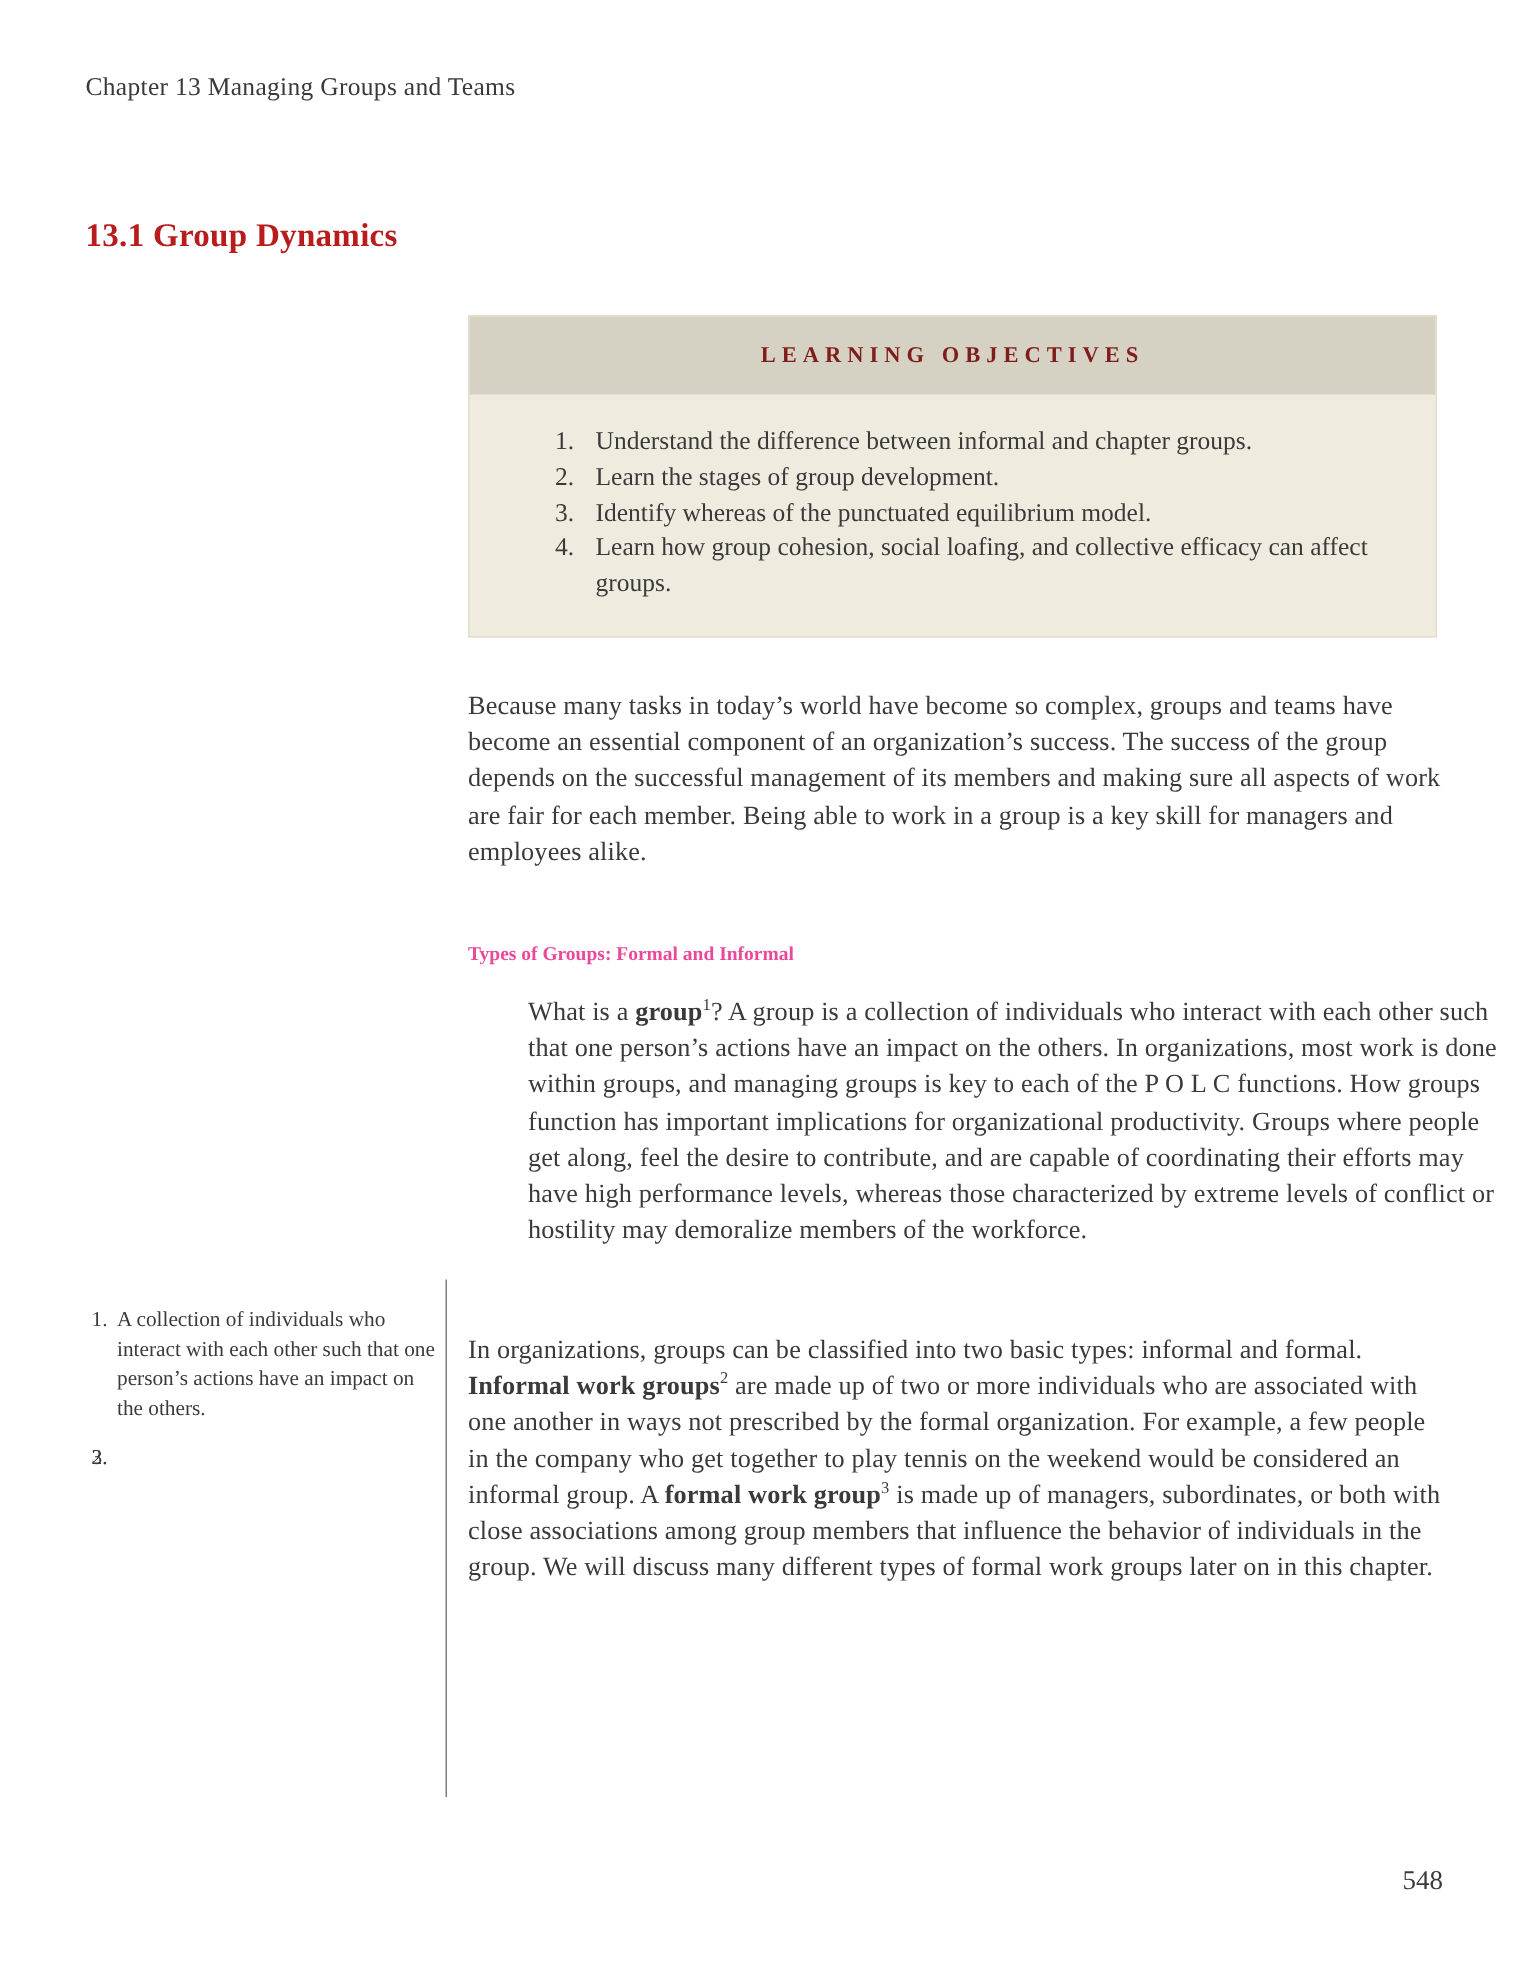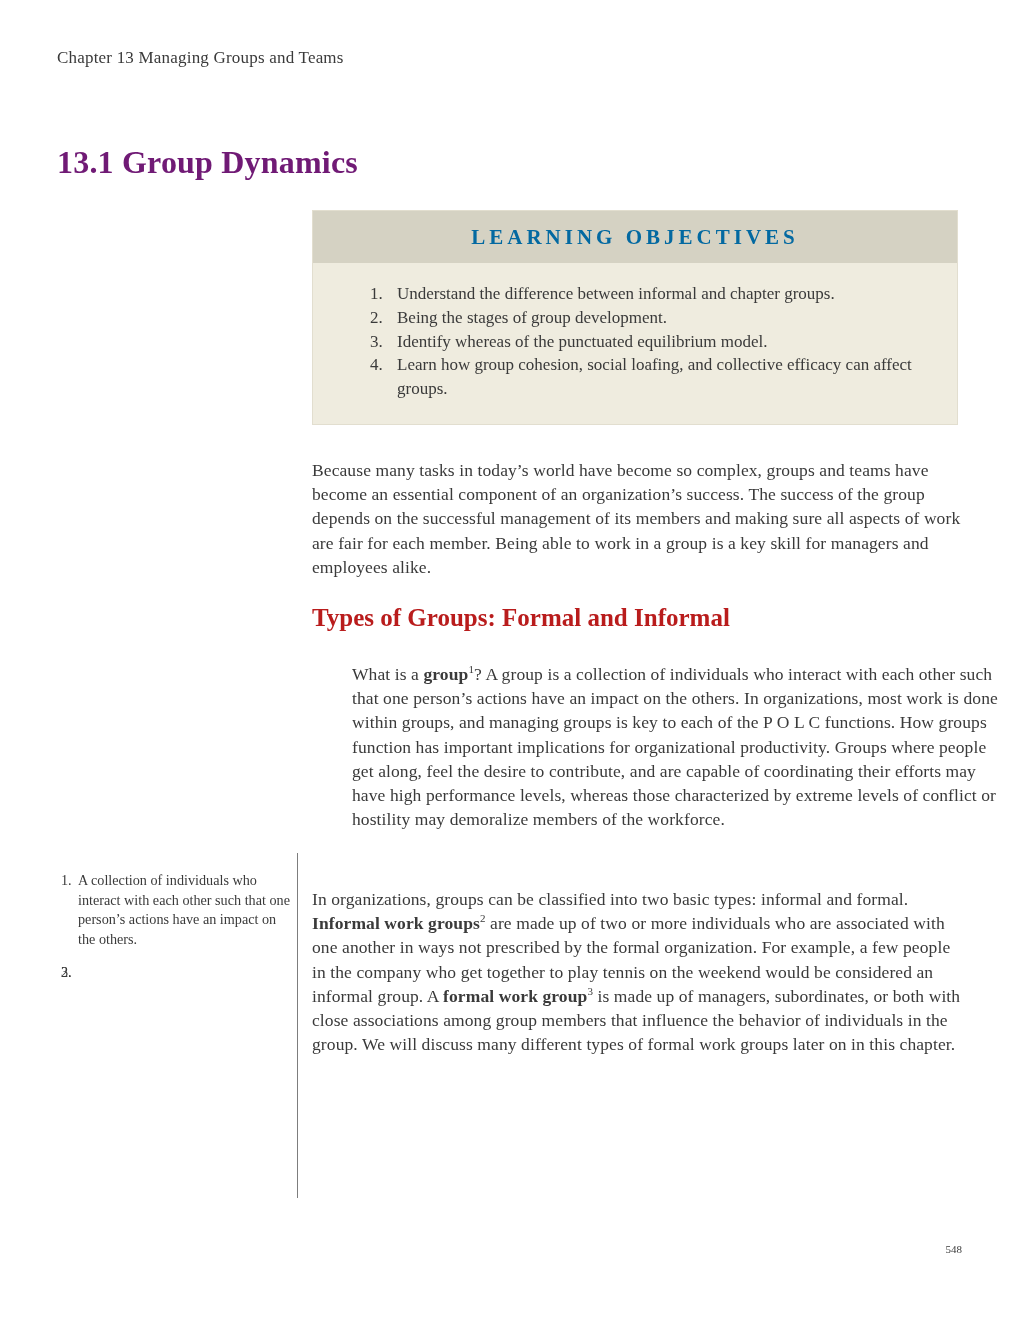--- a/index.html
+++ b/index.html
@@ -11,88 +11,88 @@
     font-family:"Liberation Serif", "DejaVu Serif", serif;
     color:#3a3a3a;
     overflow:hidden;
   }
   .chapter-header {
     position:absolute; left:57px; top:48px;
     font-size:17px; letter-spacing:0.2px;
   }
   .section-title {
     position:absolute; left:57px; top:144px; margin:0;
-    font-size:32px; font-weight:bold; color:#701a75;
+    font-size:22px; font-weight:bold; color:#b91c1c;
     letter-spacing:0.2px;
   }
   .lo-box {
     position:absolute; left:312px; top:210px; width:646px; height:215px;
     box-sizing:border-box;
     border:1px solid #e2decf;
   }
   .lo-header {
     height:52px;
     display:flex; align-items:center; justify-content:center;
-    font-size:21px; font-weight:bold; letter-spacing:4px;
-    color:#0369a1;
+    font-size:15px; font-weight:bold; letter-spacing:4px;
+    color:#7f1d1d;
   }
   .lo-body { height:163px; }
   .lo-list {
     margin:0; padding:19px 34px 0 84px;
     list-style:none;
     font-size:17px; line-height:23.8px;
   }
   .lo-list li { position:relative; }
   .lo-num { position:absolute; left:-27px; }
   .body-text {
     position:absolute; left:312px; width:652px; margin:0;
     font-size:17.5px; line-height:24.2px;
     letter-spacing:0.1px;
   }
   .p1 { top:458px; }
   .subsection-title {
-    position:absolute; left:312px; top:604px; margin:0;
-    font-size:25px; font-weight:bold; color:#b91c1c;
+    position:absolute; left:312px; top:628px; margin:0;
+    font-size:13px; font-weight:bold; color:#ec4899;
   }
   .p2 { top:662px;margin-left:40px; }
   .p3 { top:887px; }
   .body-text sup { font-size:11px; line-height:0; vertical-align:super; }
   .footnotes {
     position:absolute; left:61px; top:871px; width:233px;
     font-size:14.2px; line-height:19.6px;
   }
   .footnote { position:relative; padding-left:17px; margin-bottom:14px; }
   .fn-num { position:absolute; left:0; }
   .divider {
     position:absolute; left:297px; top:853px;
     width:1px; height:345px; background:#7d7d7d;
   }
   .page-number {
     position:absolute; right:58px; top:1243px;
-    font-size:11px;
+    font-size:18px;
   }
 </style>
 </head>
 <body>
 
 <div class="page">
 
   <div class="chapter-header">Chapter 13 Managing Groups and Teams</div>
 
   <h1 class="section-title">13.1 Group Dynamics</h1>
 
   <section class="lo-box" style="background: rgb(239, 236, 223);">
     <div class="lo-header" style="background: rgb(213, 210, 195);">LEARNING OBJECTIVES</div>
     <div class="lo-body">
       <ol class="lo-list">
         <li>
           <span class="lo-num">1.</span><span>Understand the difference between informal and chapter groups.</span>
         </li>
         <li>
-          <span class="lo-num">2.</span><span>Being the stages of group development.</span>
+          <span class="lo-num">2.</span><span>Learn the stages of group development.</span>
         </li>
         <li>
           <span class="lo-num">3.</span><span>Identify whereas of the punctuated equilibrium model.</span>
         </li>
         <li>
           <span class="lo-num">4.</span><span>Learn how group cohesion, social loafing, and collective efficacy can affect groups.</span>
         </li>
       </ol>
     </div>
   </section>

